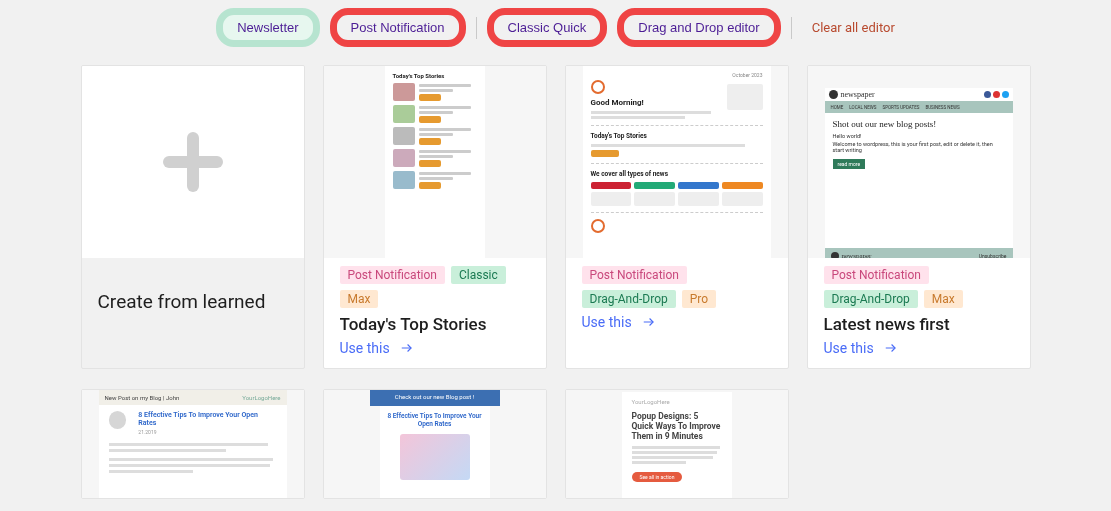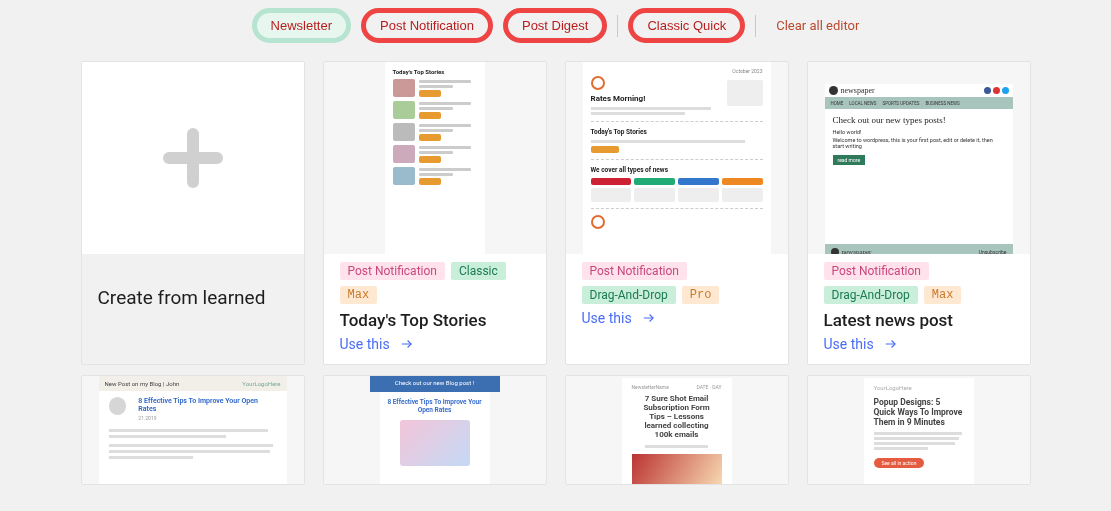--- a/index.html
+++ b/index.html
@@ -12,22 +12,22 @@
     color: #1e1e1e;
   }
   .filters {
     display: flex;
     align-items: center;
     gap: 10px;
     padding: 8px 0 18px;
     justify-content: center;
   }
   .chip {
-    border: 5px solid #ef4444;
-    color: #b91c1c;
+    border: 7px solid #ef4444;
+    color: #4c1d95;
     border-radius: 18px;
     padding: 5px 14px;
     font-size: 13px;
     background: transparent;
     cursor: pointer;
   }
   .chip.active {
     background: #e7f7ef;
     border-color: #b7e4d0;
   }
@@ -110,21 +110,21 @@
     gap: 6px;
   }
   .tags { display: flex; flex-wrap: wrap; gap: 6px; }
   .tag {
     font-size: 12px;
     padding: 2px 8px;
     border-radius: 2px;
   }
   .tag.pink { background: #ffe2ec; color: #c9487c; }
   .tag.green { background: #c9efda; color: #1b7a52; }
-  .tag.orange { background: #ffe8d1; color: #c87a2d; font-family: Liberation Mono, monospace; }
+  .tag.orange { background: #ffe8d1; color: #c87a2d; }
 
   .card-title {
     font-size: 17px;
     font-weight: 500;
     color: #1e1e1e;
     white-space: nowrap;
     overflow: hidden;
     text-overflow: ellipsis;
   }
   .card-title.underline { text-decoration: underline; }
@@ -192,23 +192,23 @@
   .sp4-h { font-size:8.5px; font-weight:700; line-height:1.2;}
   .sp4-t { font-size:5px; margin-top:4px; color:#666;}
   .sp4-btn { display:inline-block; background:#e55b3f; color:#fff; border-radius:10px; padding:2px 8px; font-size:5px; margin-top:6px;}
 </style>
 </head>
 <body>
 
 <div class="filters">
   <button class="chip active">Newsletter</button>
   <button class="chip">Post Notification</button>
-  <button class="chip">Post Digest</button>
   <span class="divider"></span>
   <button class="chip">Classic Quick</button>
+  <button class="chip">Drag and Drop editor</button>
   <span class="divider"></span>
   <a class="clear-link">Clear all editor</a>
 </div>
 
 <div class="grid">
 
   <div class="card scratch">
     <div class="scratch-top">
       <span class="plus-icon">
         <svg viewBox="0 0 24 24" fill="currentColor">
@@ -284,21 +284,21 @@
       </a>
     </div>
   </div>
 
   <div class="card">
     <div class="preview">
       <div class="preview-inner">
         <div class="tpl2-date">October 2023</div>
         <div class="tpl2-logo"></div>
         <div class="tpl2-illus"></div>
-        <div class="tpl2-title">Rates Morning!</div>
+        <div class="tpl2-title">Good Morning!</div>
         <div class="tpl2-sub" style="width:70%"></div>
         <div class="tpl2-sub" style="width:55%"></div>
         <hr class="tpl2-hr">
         <div class="tpl2-sect">Today's Top Stories</div>
         <div class="tpl2-sub" style="width:90%;margin-top:4px;"></div>
         <div class="tpl2-btn"></div>
         <hr class="tpl2-hr">
         <div class="tpl2-sect">We cover all types of news</div>
         <div class="tpl2-chips">
           <div class="tpl2-chip" style="background:#c23"></div>
@@ -348,21 +348,21 @@
               <span style="background:#1da1f2"></span>
             </div>
         </div>
         <div class="np-menu">
           <span>HOME</span>
           <span>LOCAL NEWS</span>
           <span>SPORTS UPDATES</span>
           <span>BUSINESS NEWS</span>
         </div>
         <div class="np-body">
-          <div class="np-h">Check out our new types posts!</div>
+          <div class="np-h">Shot out our new blog posts!</div>
           <div class="np-t">Hello world!</div>
           <div class="np-t">Welcome to wordpress, this is your first post, edit or delete it, then start writing</div>
           <span class="np-btn">read more</span>
         </div>
         <div class="np-foot">
           <div style="display:flex;justify-content:space-between;align-items:center;">
             <div class="np-logo">
                 <span style="width:8px;height:8px;background:#333;border-radius:50%;display:inline-block"></span>
                 <span>newspaper</span>
               </div>
@@ -376,36 +376,36 @@
             </div>
         </div>
       </div>
     </div>
     <div class="card-body">
       <div class="tags">
         <span class="tag pink">Post Notification</span>
         <span class="tag green">Drag-And-Drop</span>
         <span class="tag orange">Max</span>
       </div>
-      <div class="card-title">Latest news post</div>
+      <div class="card-title">Latest news first</div>
       <a class="use-link">
         <span>Use this</span>
         <span class="arrow-icon">
           <svg viewBox="0 0 24 24" fill="none" stroke="currentColor" stroke-width="2">
               <line x1="3" y1="12" x2="19" y2="12"></line>
               <polyline points="13 6 19 12 13 18"></polyline>
             </svg>
         </span>
       </a>
     </div>
   </div>
 
 </div>
 
-<div class="grid" style="margin-top:10px;">
+<div class="grid" style="margin-top:20px;">
 
   <div class="card short">
     <div class="preview">
         <div class="row2-inner">
       <div class="sp1-bar">
             <span>New Post on my Blog | John</span>
             <span style="color:#7a9">YourLogoHere</span>
           </div>
       <div style="display:flex;gap:6px;">
             <div class="sp1-av"></div>
@@ -430,33 +430,20 @@
         <div class="row2-inner row2-narrow" style="padding:0;">
       <div class="sp2-bar">
             <span>Check out our new Blog post !</span>
           </div>
       <div class="sp2-h" style="padding:0 6px;">8 Effective Tips To Improve Your Open Rates</div>
       <div class="sp2-img"></div>
     </div>
       </div>
   </div>
 
-  <div class="card short">
-    <div class="preview">
-        <div class="row2-inner row2-narrow">
-      <div style="display:flex;justify-content:space-between;font-size:5px;color:#999;">
-            <span>NewsletterName</span>
-            <span>DATE · DAY</span>
-          </div>
-      <div class="sp3-h">7 Sure Shot Email Subscription Form Tips – Lessons learned collecting 100k emails</div>
-      <div style="height:3px;background:#ddd;margin:2px auto;width:70%"></div>
-      <div class="sp3-img"></div>
-    </div>
-      </div>
-  </div>
 
   <div class="card short">
     <div class="preview">
         <div class="row2-inner row2-narrow">
       <div class="sp4-logo">YourLogoHere</div>
       <div class="sp4-h">Popup Designs: 5 Quick Ways To Improve Them in 9 Minutes</div>
       <div class="sp4-t">
         <div style="height:3px;background:#ddd;margin:2px 0;width:98%"></div>
         <div style="height:3px;background:#ddd;margin:2px 0;width:95%"></div>
         <div style="height:3px;background:#ddd;margin:2px 0;width:90%"></div>

